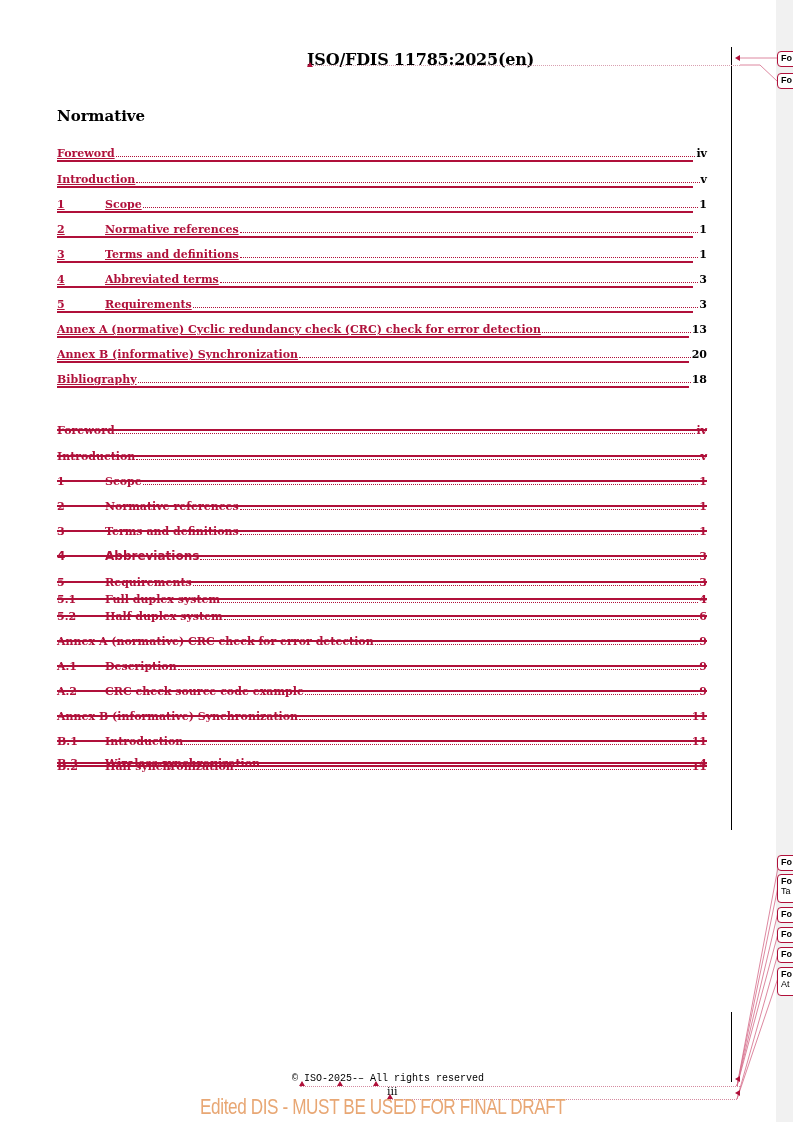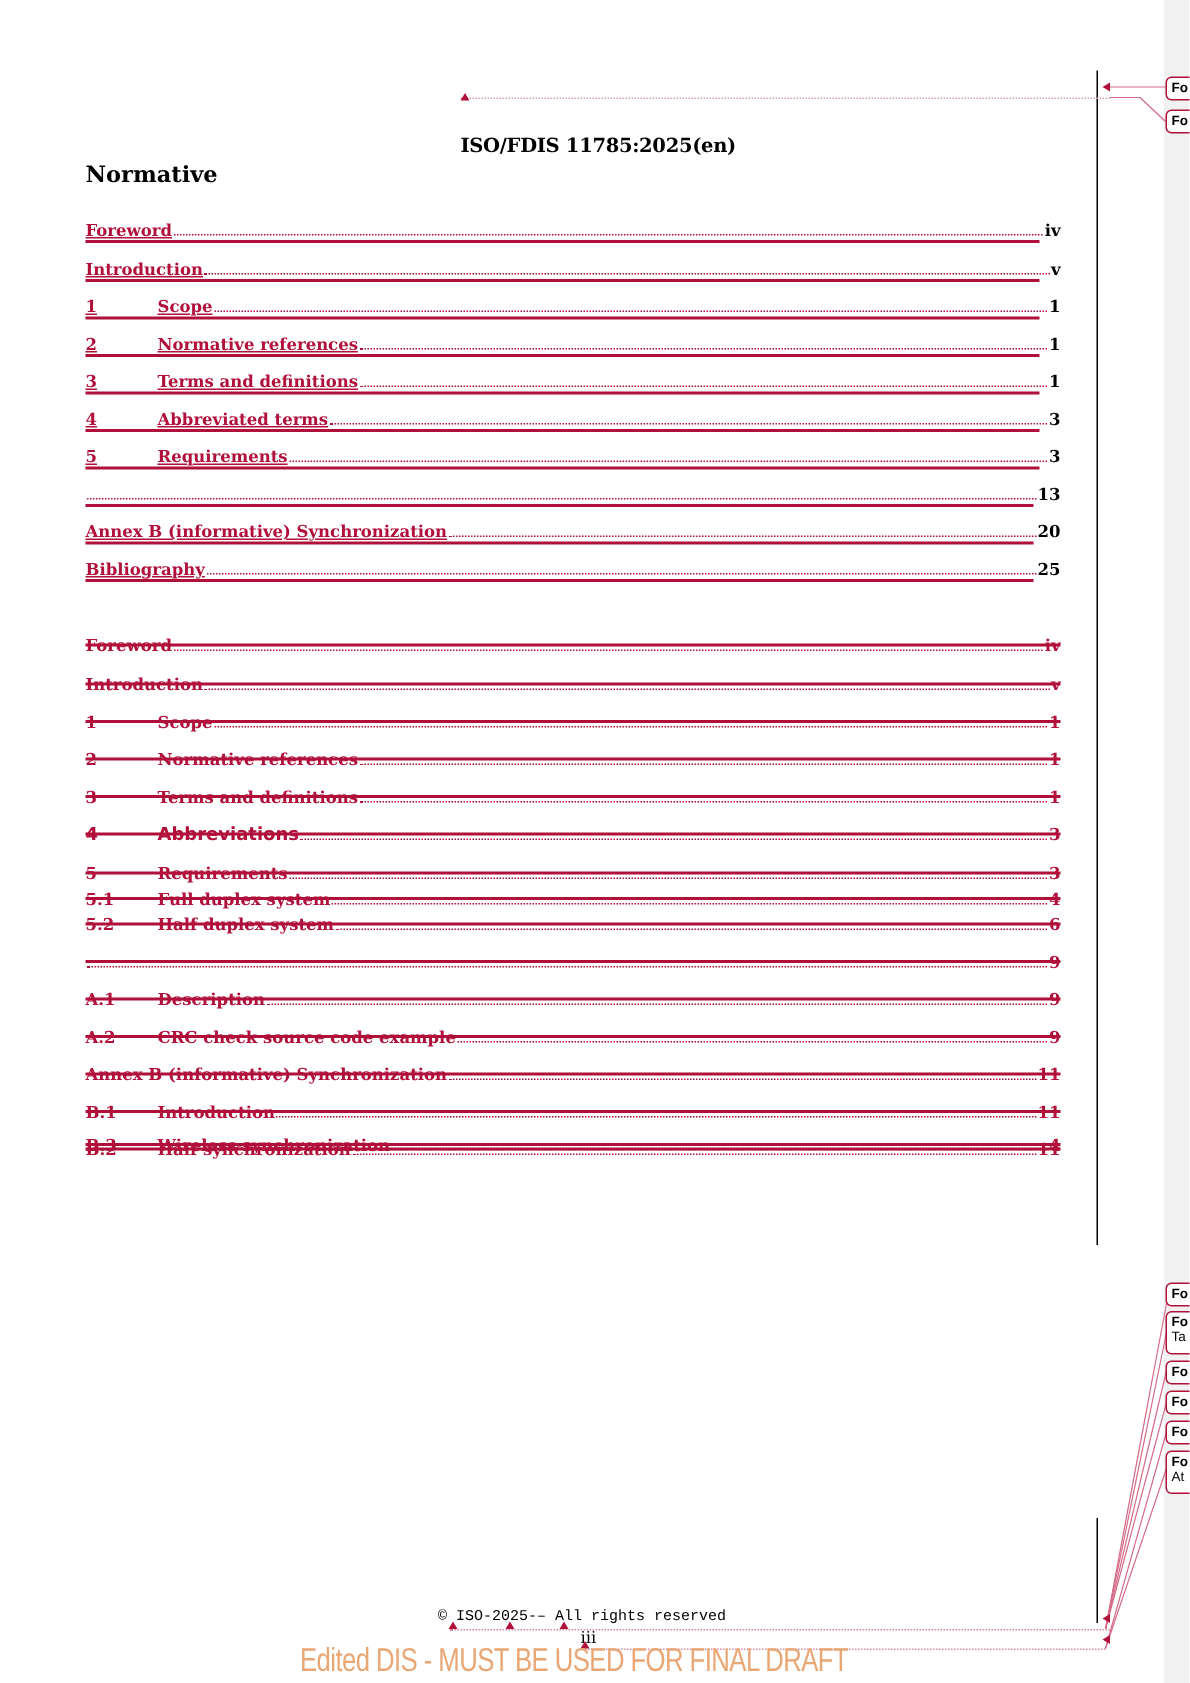--- a/index.html
+++ b/index.html
@@ -9,22 +9,22 @@
   }
   .margin-pane {
     position:absolute; left:776px; top:0; width:17px; height:1122px;
     background:#f1f1f1;
   }
   .page-margin-line {
     position:absolute; left:731px; top:47px; width:1px; height:783px; background:#000;
   }
   .page-margin-line.bottom { top:1012px; height:70px; }
   .header-title {
-    position:absolute; left:307px; top:50px; font-size:13px; font-weight:bold;
-    font-family:"DejaVu Serif", serif; letter-spacing:-0.2px;margin-top:40px;
+    position:absolute; left:307px; top:50px; font-size:16px; font-weight:bold;
+    font-family:"DejaVu Serif", serif; letter-spacing:-0.2px;
   }
   .header-link-line {
     position:absolute; left:307px; top:65px; width:433px; height:1px;
     border-top:1px dotted #d9a0b0;
   }
   .contents-heading {
     position:absolute; left:57px; top:107px; font-size:15px; font-weight:bold;
     font-family:"DejaVu Serif", serif;
   }
   .toc { position:absolute; left:57px; width:650px; }
@@ -132,32 +132,33 @@
       <span class="leader"></span>
       <span class="page">3</span>
   </div>
   <div class="toc-row ins" style="top:295px;">
     <span class="num">5</span>
       <span class="label">Requirements</span>
       <span class="leader"></span>
       <span class="page">3</span>
   </div>
   <div class="toc-row ins wide" style="top:320px;">
+    <span class="label">Annex A (normative)  Cyclic redundancy check (CRC) check for error detection</span>
       <span class="leader"></span>
       <span class="page">13</span>
   </div>
   <div class="toc-row ins wide" style="top:345px;">
     <span class="label">Annex B (informative)  Synchronization</span>
       <span class="leader"></span>
       <span class="page">20</span>
   </div>
   <div class="toc-row ins wide" style="top:370px;">
     <span class="label">Bibliography</span>
       <span class="leader"></span>
-      <span class="page">25</span>
+      <span class="page">18</span>
   </div>
 </div>
 
 <div class="toc" style="top:0;">
   <div class="toc-row del" style="top:421px;">
     <span class="label">Foreword</span>
       <span class="leader"></span>
       <span class="page">iv</span>
   </div>
   <div class="toc-row del" style="top:447px;">
@@ -201,20 +202,21 @@
       <span class="leader"></span>
       <span class="page">4</span>
   </div>
   <div class="toc-row del" style="top:607px;">
     <span class="num">5.2</span>
       <span class="label">Half duplex system</span>
       <span class="leader"></span>
       <span class="page">6</span>
   </div>
   <div class="toc-row del" style="top:632px;">
+    <span class="label">Annex A (normative) CRC check for error detection</span>
       <span class="leader"></span>
       <span class="page">9</span>
   </div>
   <div class="toc-row del" style="top:657px;">
     <span class="num">A.1</span>
       <span class="label">Description</span>
       <span class="leader"></span>
       <span class="page">9</span>
   </div>
   <div class="toc-row del" style="top:682px;align-items:flex-end;">

